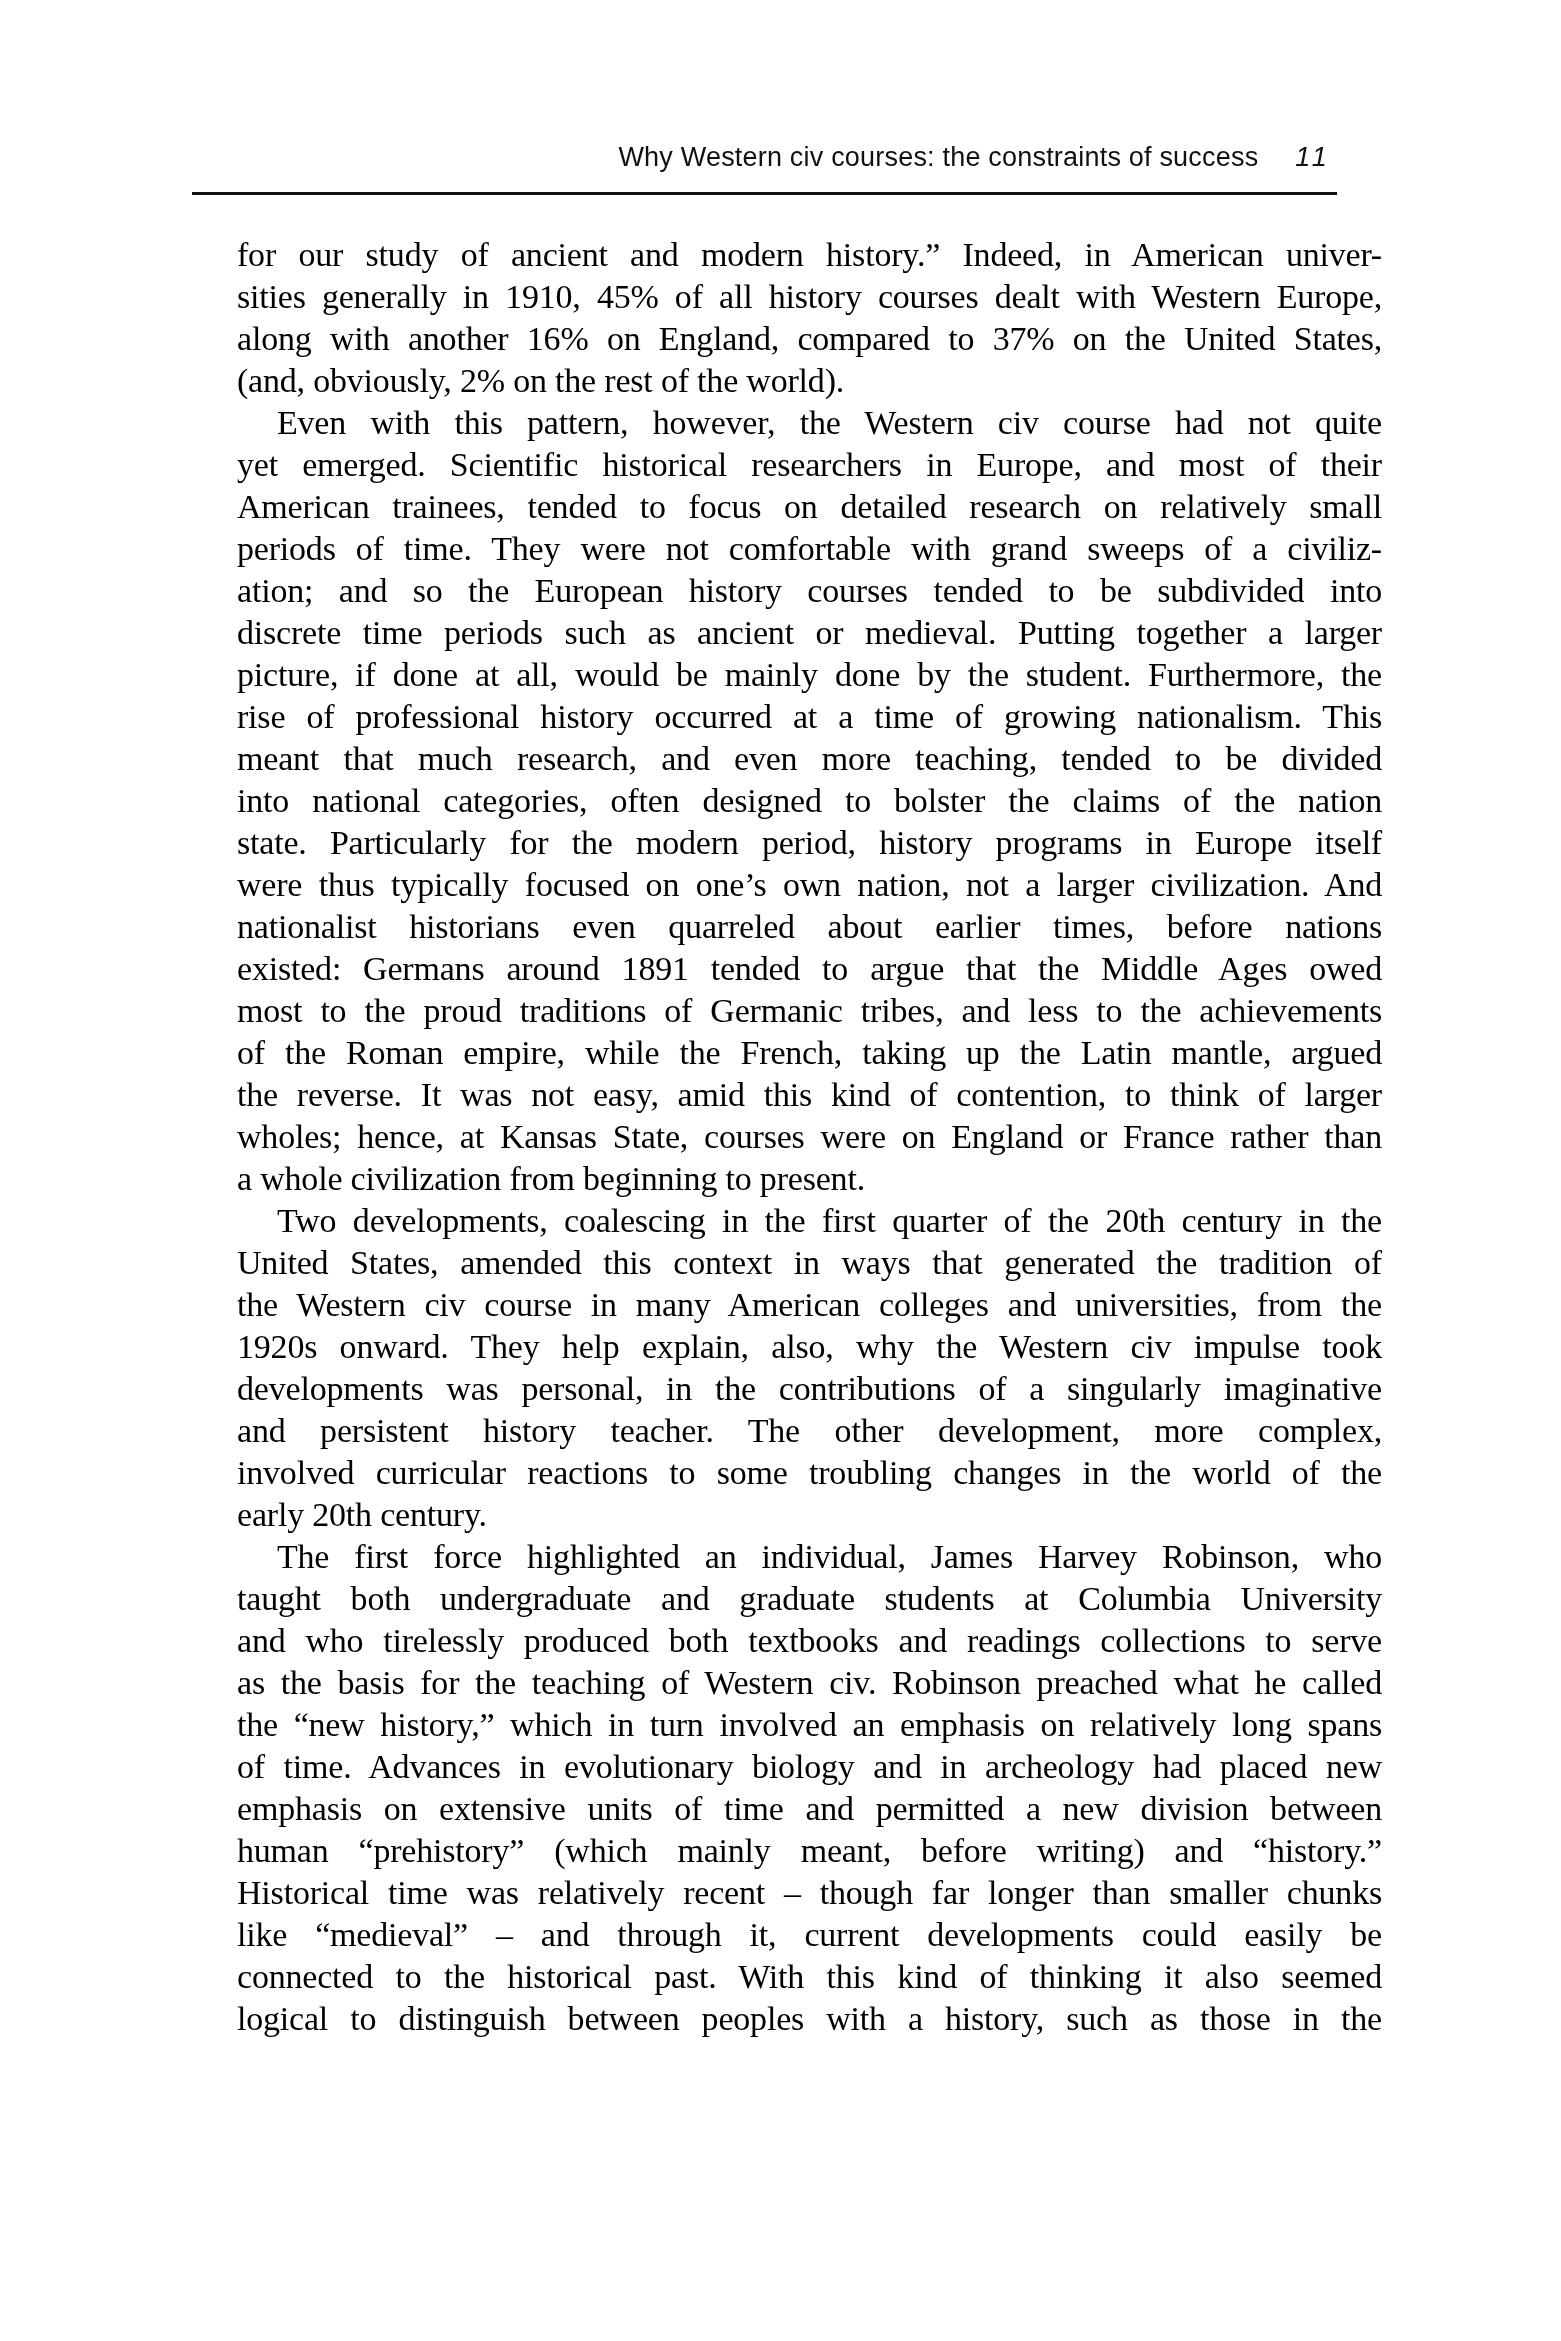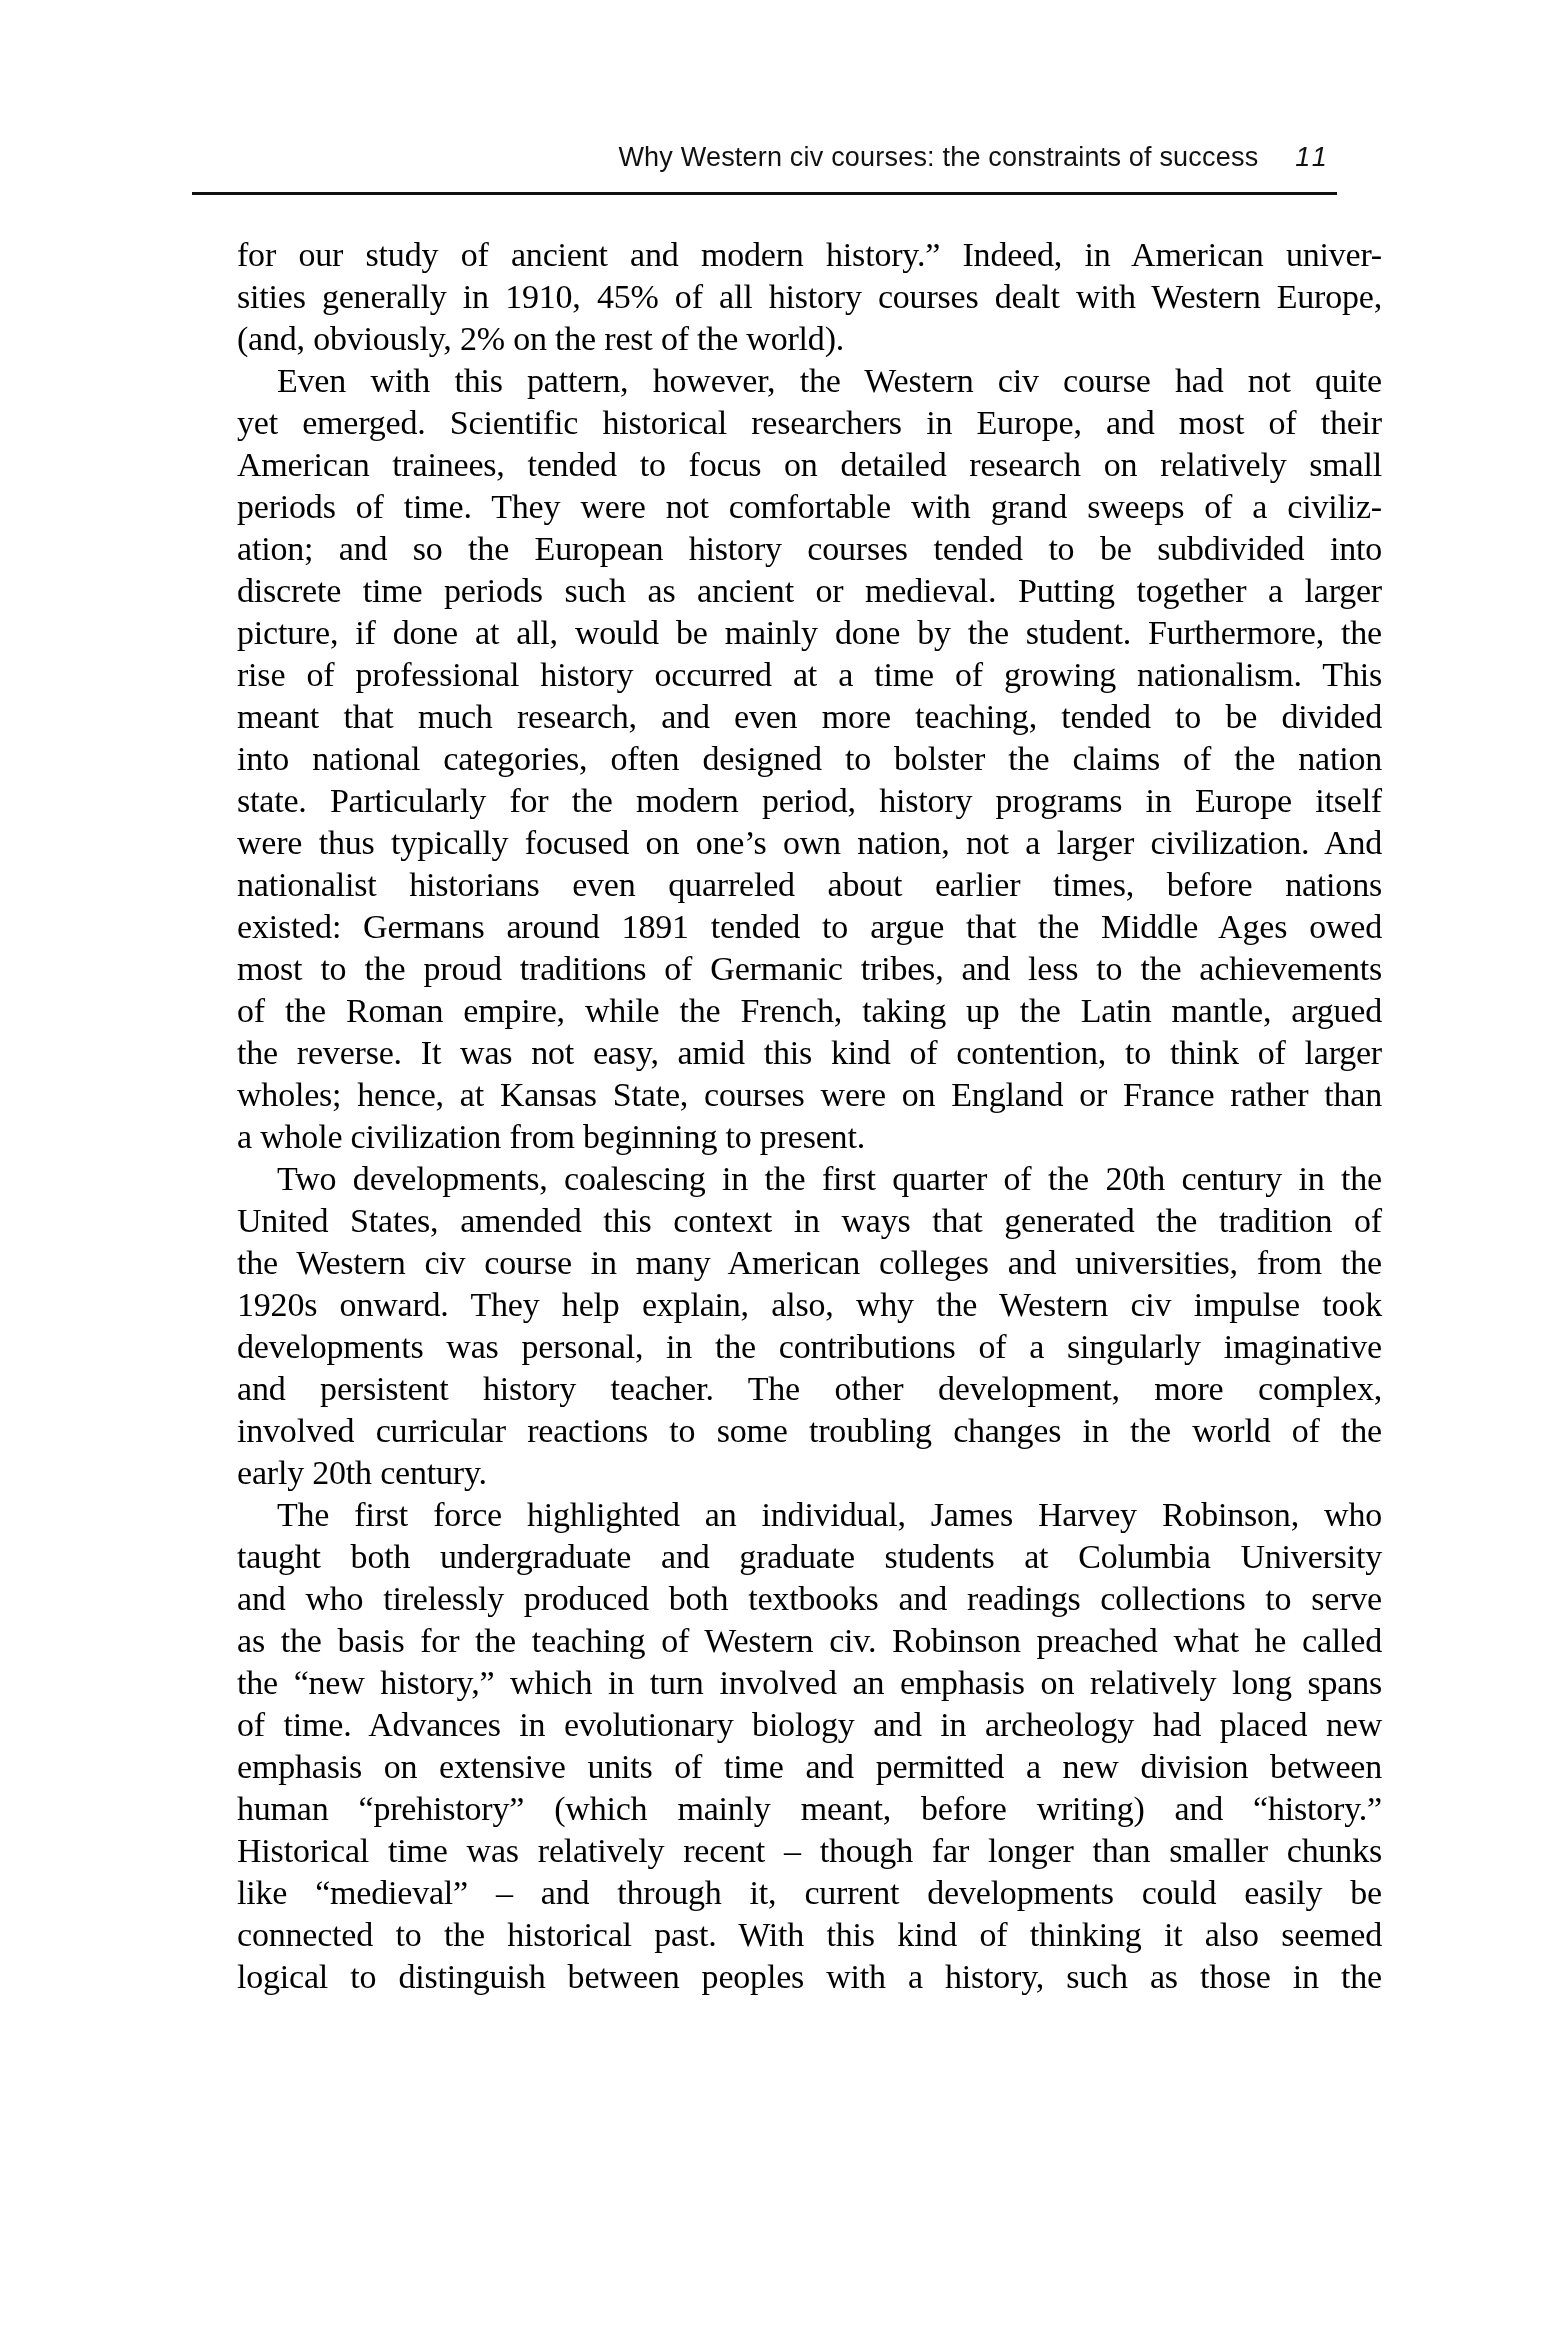--- a/index.html
+++ b/index.html
@@ -90,20 +90,21 @@
     <span class="folio">11</span>
   </div>
 
   <div class="head-rule"></div>
 
   <div class="body-text">
 
     <div>
       <span class="line">for our study of ancient and modern history.” Indeed, in American univer-</span>
       <span class="line">sities generally in 1910, 45% of all history courses dealt with Western Europe,</span>
+      <span class="line">along with another 16% on England, compared to 37% on the United States,</span>
       <span class="line last">(and, obviously, 2% on the rest of the world).</span>
     </div>
 
     <div>
       <span class="line indent">Even with this pattern, however, the Western civ course had not quite</span>
       <span class="line">yet emerged. Scientific historical researchers in Europe, and most of their</span>
       <span class="line">American trainees, tended to focus on detailed research on relatively small</span>
       <span class="line">periods of time. They were not comfortable with grand sweeps of a civiliz-</span>
       <span class="line">ation; and so the European history courses tended to be subdivided into</span>
       <span class="line">discrete time periods such as ancient or medieval. Putting together a larger</span>

